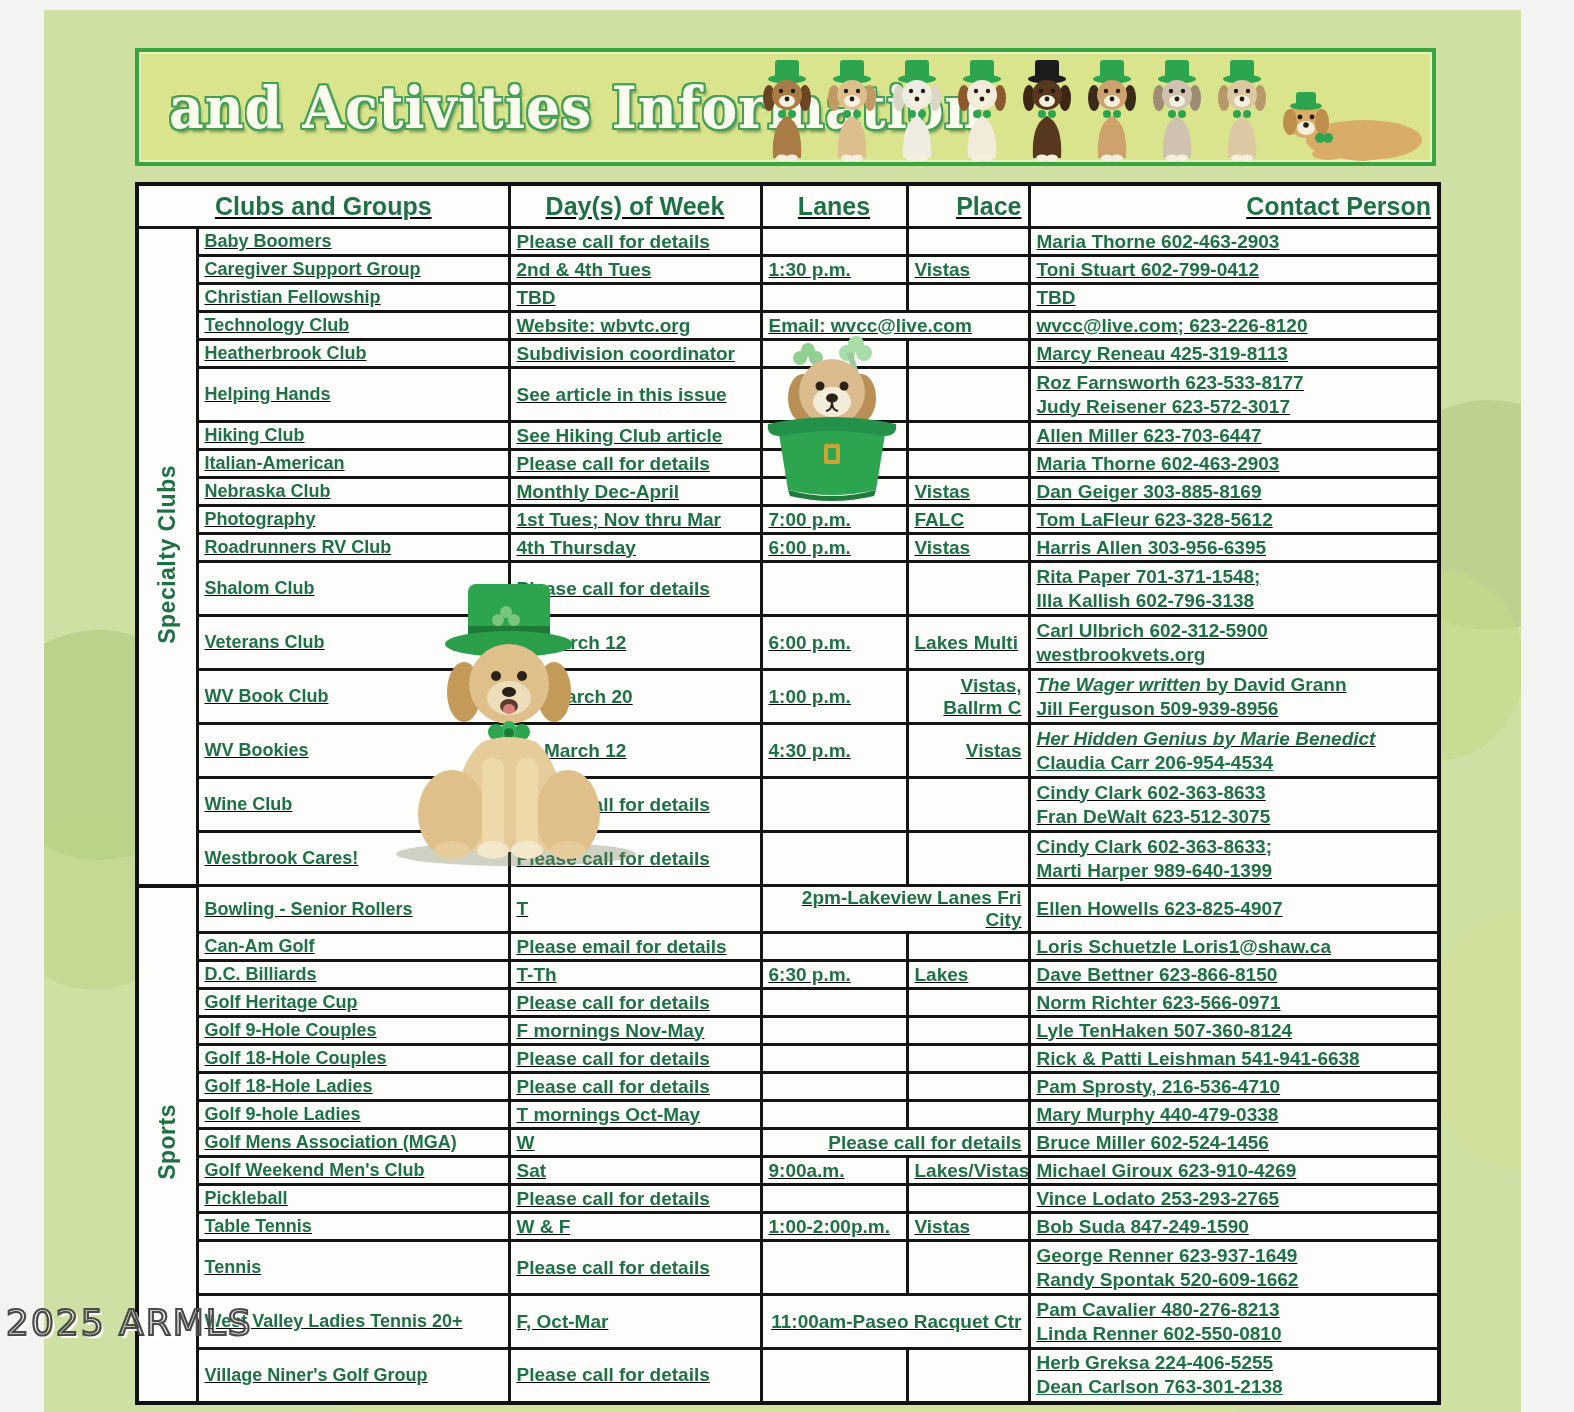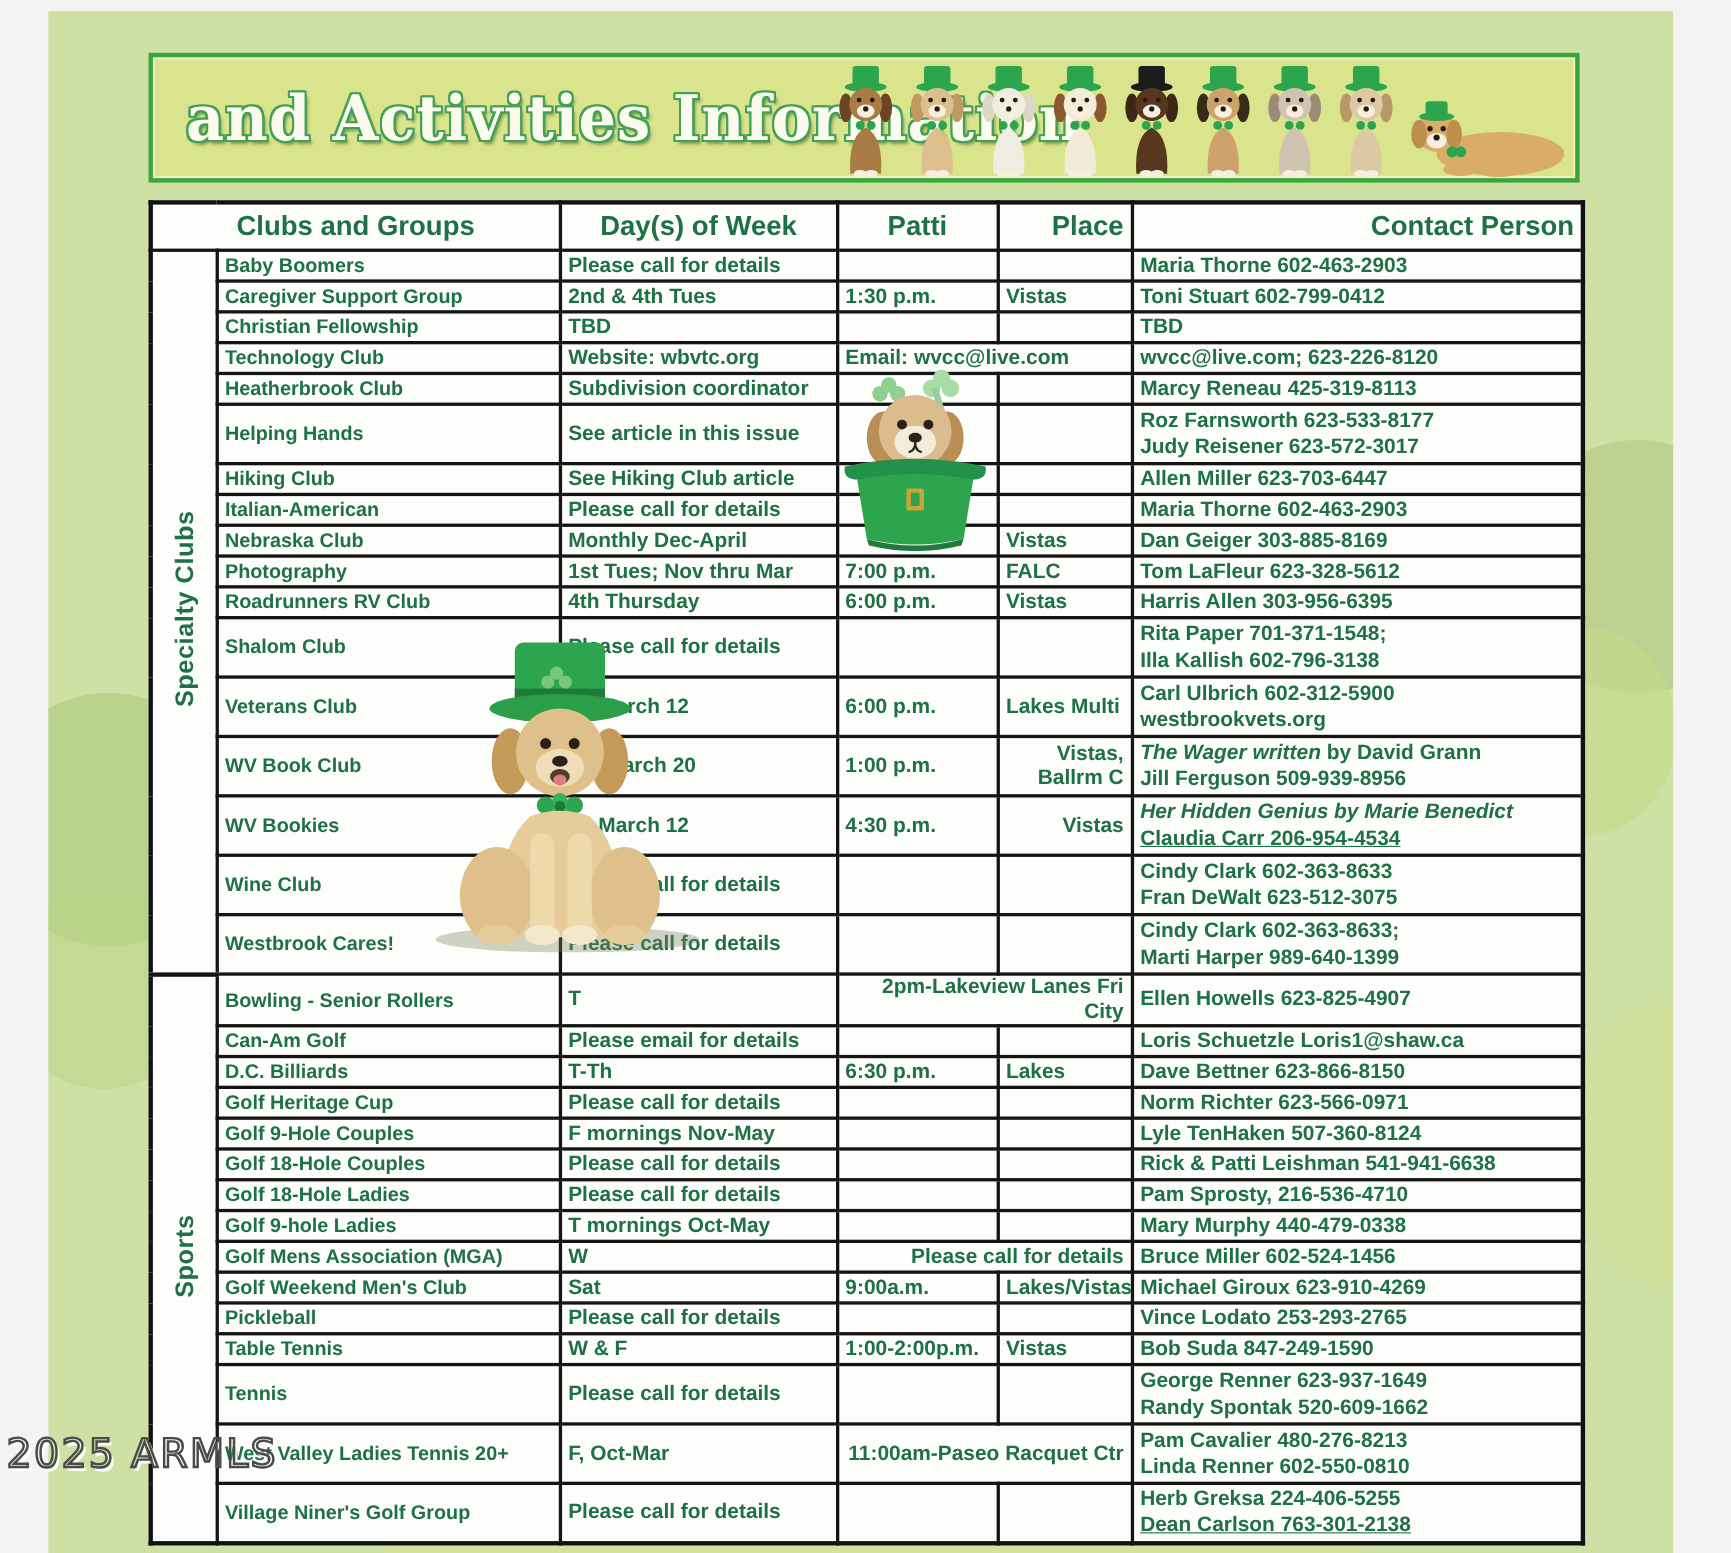--- a/index.html
+++ b/index.html
@@ -38,20 +38,21 @@
     position:absolute;right:6px;top:2px;height:108px;
     display:flex;align-items:flex-end;gap:3px;
   }
   .banner-dogs svg{display:block;}
   
   table.info{
     position:absolute;left:91px;top:172px;width:1302px;
     border-collapse:collapse;table-layout:fixed;
     border:4px solid #121212;
     background:#fdfdfc;
+    text-decoration:underline;
   }
   table.info th,table.info td{
     border:3px solid #141414;
     color:var(--green,#1e7145);
     font-weight:bold;
     padding:0 6px;
     overflow:hidden;
     background:#fdfdfc;
     vertical-align:middle;
   }
@@ -268,21 +269,21 @@
         <col style="width:312px">
         <col style="width:252px">
       <col style="width:146px">
         <col style="width:122px">
         <col style="width:410px">
     </colgroup>
     <thead>
       <tr>
         <th colspan="2" class="h-clubs">Clubs and Groups</th>
         <th class="h-days">Day(s) of Week</th>
-        <th class="h-time">Patti</th>
+        <th class="h-time">Lanes</th>
         <th class="h-place">Place</th>
         <th class="h-contact">Contact Person</th>
       </tr>
     </thead>
     <tbody id="tableBody">
         <tr class="single">
           <td class="cat" rowspan="17"><span class="vert">Specialty Clubs</span></td>
           <td class="club">Baby Boomers</td>
           <td class="days">Please call for details</td>
           <td class="timec"></td>

